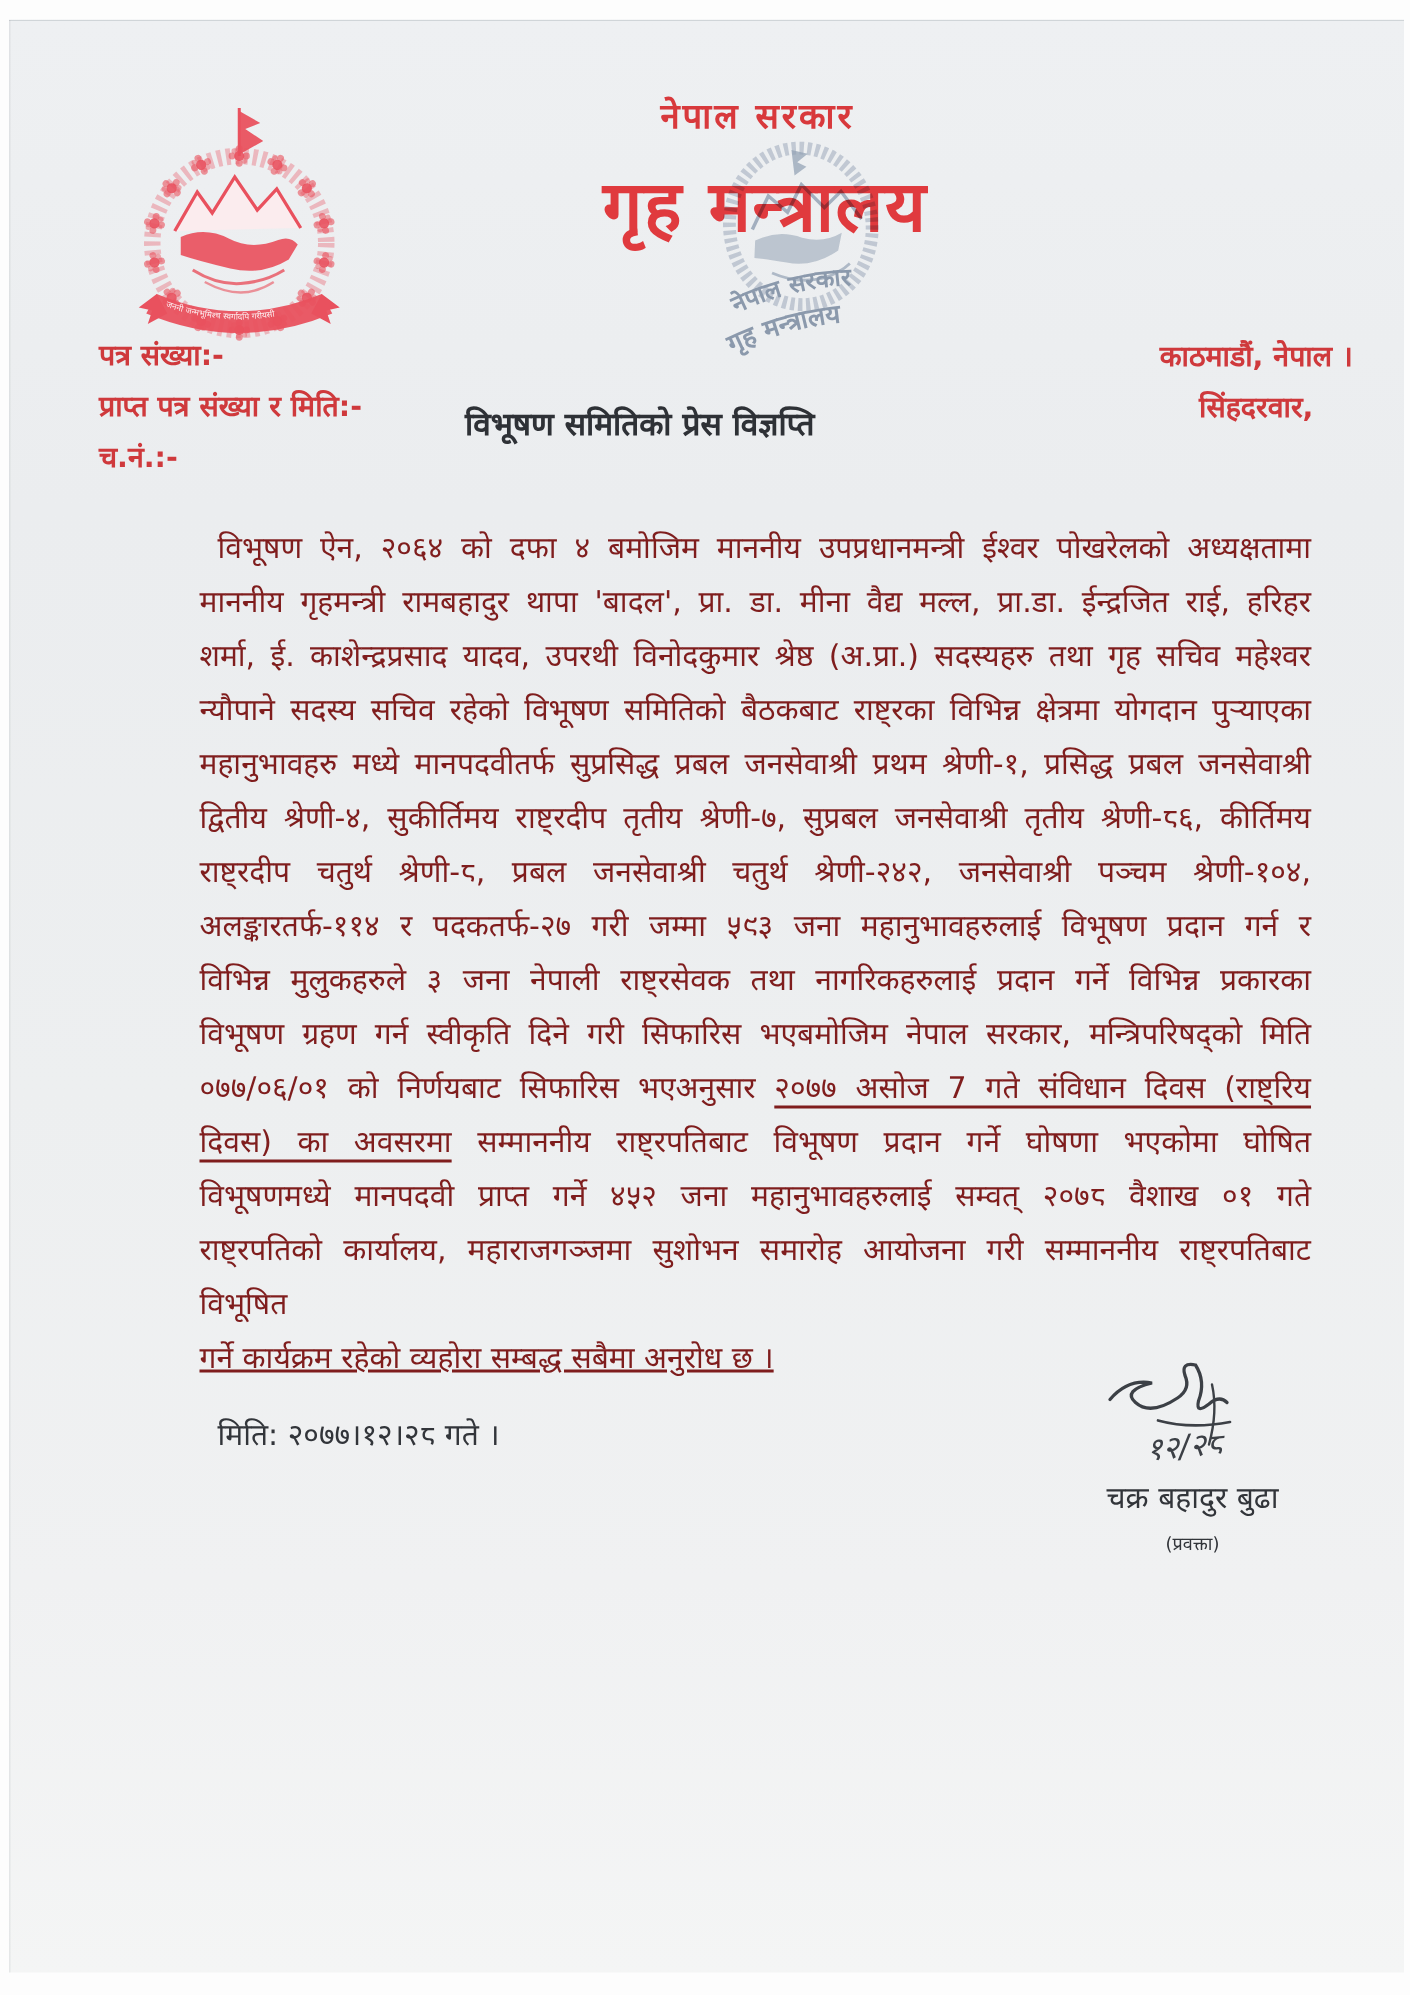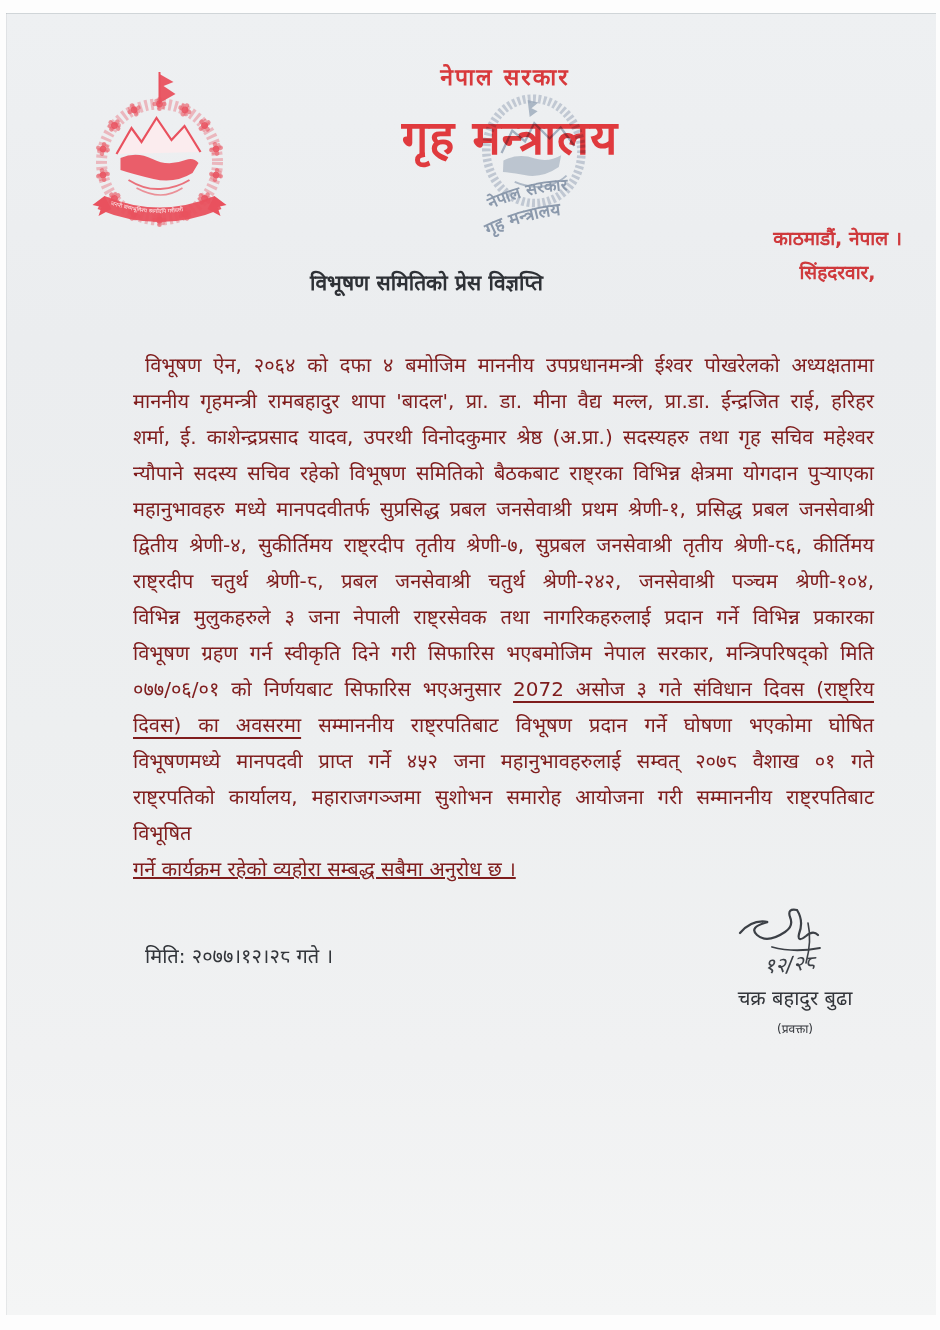--- a/index.html
+++ b/index.html
@@ -129,39 +129,45 @@
     <path id="stArc1" d="M36 120 Q 96 97 158 113" fill="none"></path>
     <path id="stArc2" d="M28 148 Q 96 122 164 139" fill="none"></path>
     <text font-size="17" fill="#8494aa" font-weight="bold">
       <textPath href="#stArc1" startOffset="8">नेपाल सरकार</textPath>
     </text>
     <text font-size="18" fill="#8494aa" font-weight="bold">
       <textPath href="#stArc2" startOffset="10">गृह मन्त्रालय</textPath>
     </text>
   </svg>
 
+  <div class="ref-block">
+    <div>पत्र संख्या:-</div>
+    <div>प्राप्त पत्र संख्या र मिति:-</div>
+    <div>च.नं.:-</div>
+  </div>
 
   <div class="address-block">
     <div>काठमाडौं, नेपाल ।</div>
     <div>सिंहदरवार,</div>
   </div>
 
   <div class="doc-title">विभूषण समितिको प्रेस विज्ञप्ति</div>
 
   <div class="body-wrap">
       <div class="body-line indent"><span>विभूषण ऐन, २०६४ को दफा ४ बमोजिम माननीय उपप्रधानमन्त्री ईश्वर पोखरेलको अध्यक्षतामा</span></div>
       <div class="body-line"><span>माननीय गृहमन्त्री रामबहादुर थापा 'बादल', प्रा. डा. मीना वैद्य मल्ल, प्रा.डा. ईन्द्रजित राई, हरिहर</span></div>
       <div class="body-line"><span>शर्मा, ई. काशेन्द्रप्रसाद यादव, उपरथी विनोदकुमार श्रेष्ठ (अ.प्रा.) सदस्यहरु तथा गृह सचिव महेश्वर</span></div>
       <div class="body-line"><span>न्यौपाने सदस्य सचिव रहेको विभूषण समितिको बैठकबाट राष्ट्रका विभिन्न क्षेत्रमा योगदान पुऱ्याएका</span></div>
       <div class="body-line"><span>महानुभावहरु मध्ये मानपदवीतर्फ सुप्रसिद्ध प्रबल जनसेवाश्री प्रथम श्रेणी-१, प्रसिद्ध प्रबल जनसेवाश्री</span></div>
       <div class="body-line"><span>द्वितीय श्रेणी-४, सुकीर्तिमय राष्ट्रदीप तृतीय श्रेणी-७, सुप्रबल जनसेवाश्री तृतीय श्रेणी-८६, कीर्तिमय</span></div>
       <div class="body-line"><span>राष्ट्रदीप चतुर्थ श्रेणी-८, प्रबल जनसेवाश्री चतुर्थ श्रेणी-२४२, जनसेवाश्री पञ्चम श्रेणी-१०४,</span></div>
+      <div class="body-line"><span>अलङ्कारतर्फ-११४ र पदकतर्फ-२७ गरी जम्मा ५९३ जना महानुभावहरुलाई विभूषण प्रदान गर्न र</span></div>
       <div class="body-line"><span>विभिन्न मुलुकहरुले ३ जना नेपाली राष्ट्रसेवक तथा नागरिकहरुलाई प्रदान गर्ने विभिन्न प्रकारका</span></div>
       <div class="body-line"><span>विभूषण ग्रहण गर्न स्वीकृति दिने गरी सिफारिस भएबमोजिम नेपाल सरकार, मन्त्रिपरिषद्को मिति</span></div>
-      <div class="body-line"><span>०७७/०६/०१ को निर्णयबाट सिफारिस भएअनुसार </span><span class="u">2072 असोज ३ गते संविधान दिवस (राष्ट्रिय</span></div>
+      <div class="body-line"><span>०७७/०६/०१ को निर्णयबाट सिफारिस भएअनुसार </span><span class="u">२०७७ असोज 7 गते संविधान दिवस (राष्ट्रिय</span></div>
       <div class="body-line"><span class="u">दिवस) का अवसरमा</span><span> सम्माननीय राष्ट्रपतिबाट विभूषण प्रदान गर्ने घोषणा भएकोमा घोषित</span></div>
       <div class="body-line"><span>विभूषणमध्ये मानपदवी प्राप्त गर्ने ४५२ जना महानुभावहरुलाई सम्वत् २०७८ वैशाख ०१ गते</span></div>
       <div class="body-line"><span>राष्ट्रपतिको कार्यालय, महाराजगञ्जमा सुशोभन समारोह आयोजना गरी सम्माननीय राष्ट्रपतिबाट विभूषित</span></div>
       <div class="body-line last"><span>गर्ने कार्यक्रम रहेको व्यहोरा सम्बद्ध सबैमा अनुरोध छ ।</span></div>
     </div>
 
   <div class="date-line">मिति: २०७७।१२।२८ गते ।</div>
 
   <svg class="sig-svg" viewBox="0 0 165 88">
     <path d="M28 30 q12 -14 28 -11 q-20 5 -11 13 q10 9 28 -3 q9 -6 5 -15 q-3 -9 7 -7 q7 11 2 24 q-2 9 7 2 q7 -6 12 -1" fill="none" stroke="#3c4046" stroke-width="2.2" stroke-linecap="round"></path>

